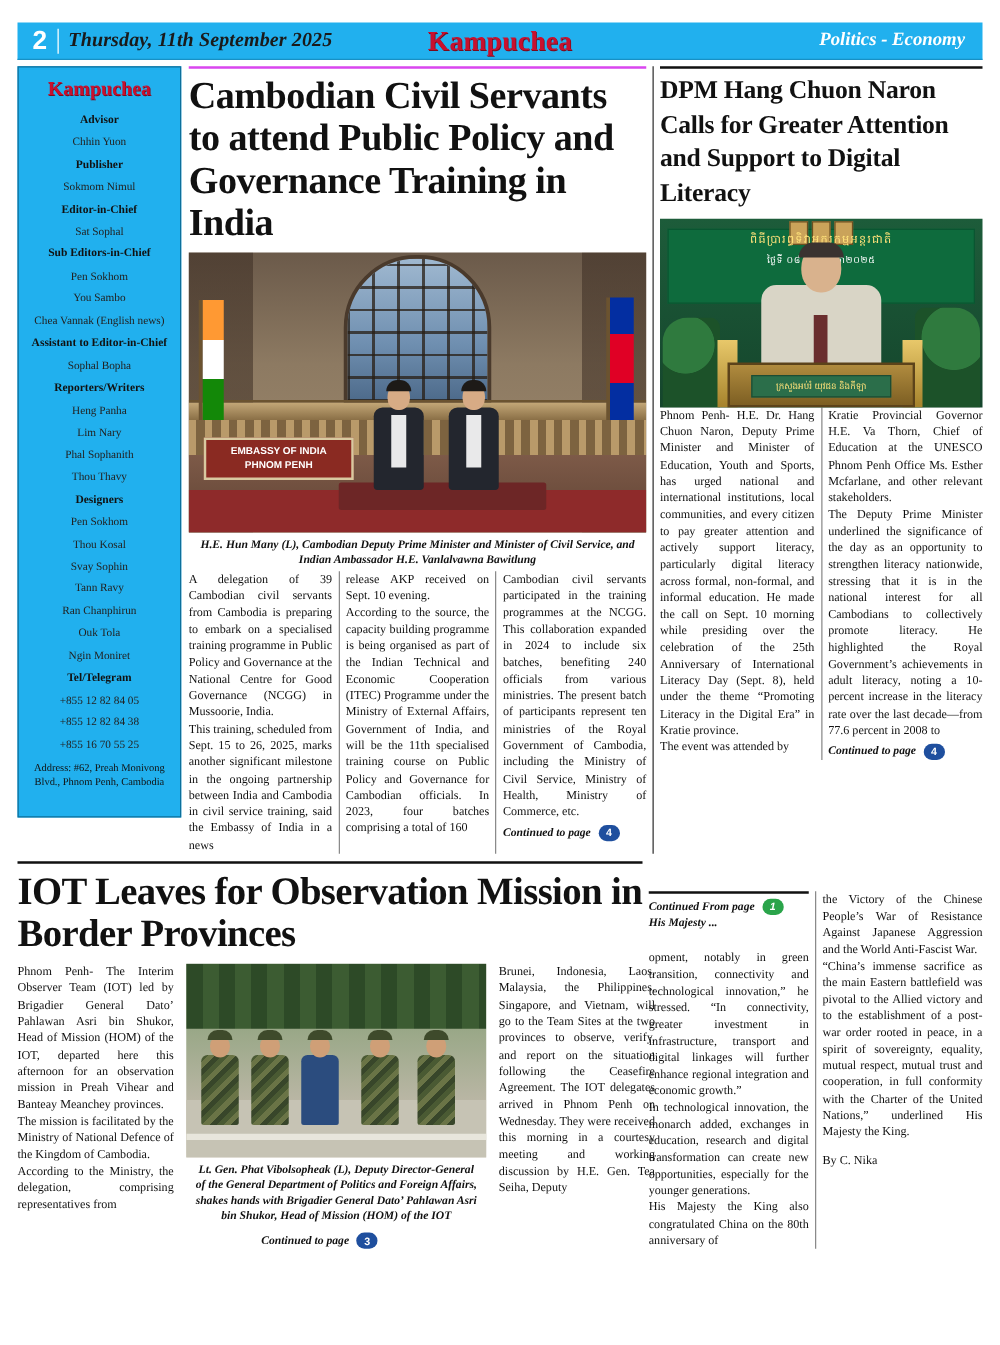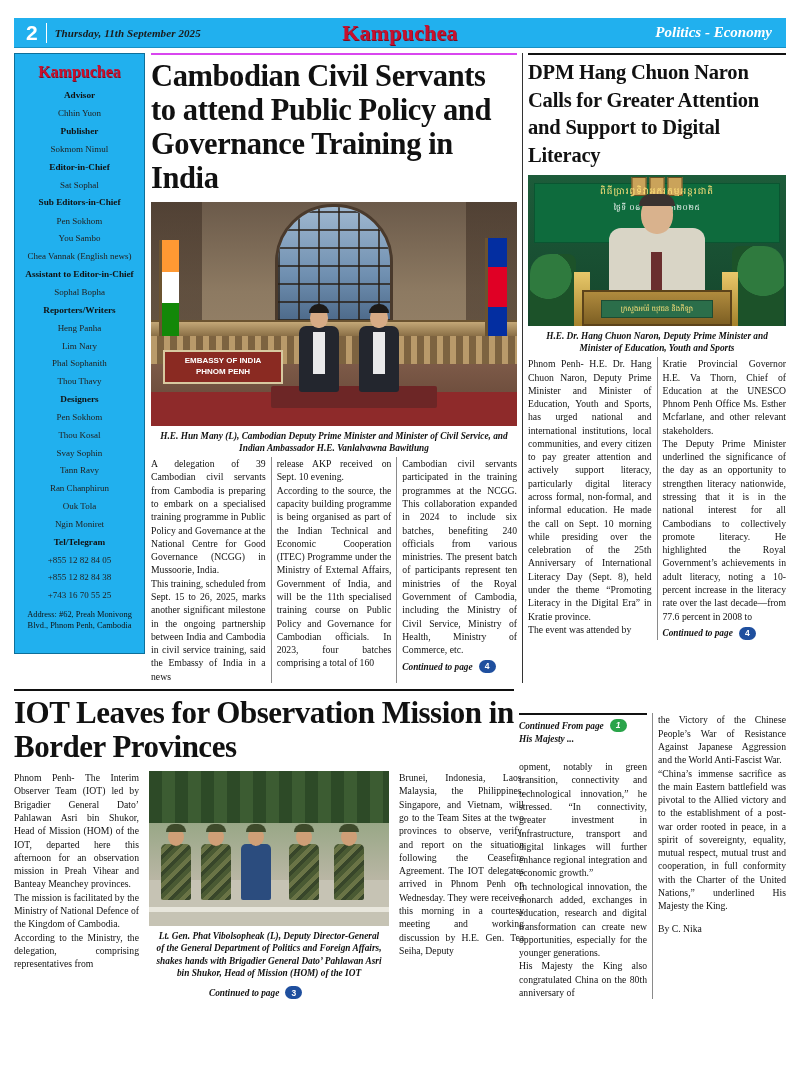--- a/index.html
+++ b/index.html
@@ -27,21 +27,21 @@
     font-family: "Liberation Sans", sans-serif;
     font-weight: bold;
     font-size: 21px;
     color: #ffffff;
     padding: 0 8px 0 12px;
     line-height: 1;
   }
   .mh-divider { width: 1px; height: 20px; background: #ffffff; }
   .mh-date {
     font-style: italic; font-weight: bold;
-    font-size: 11px; color: #1a1a1a;
+    font-size: 16px; color: #1a1a1a;
     padding-left: 8px;
     letter-spacing: .1px;
   }
   .mh-title {
     position: absolute; left: 0; right: 0; text-align: center;
     font-family: "Liberation Serif", serif;
     font-weight: bold; font-size: 22px;
     color: #C8102E;
     text-shadow: 0.6px 0.6px 0 #7a0a1c;
     letter-spacing: .2px;
@@ -271,21 +271,21 @@
       <div class="sb-name">Thou Kosal</div>
       <div class="sb-name">Svay Sophin</div>
       <div class="sb-name">Tann Ravy</div>
       <div class="sb-name">Ran Chanphirun</div>
       <div class="sb-name">Ouk Tola</div>
       <div class="sb-name">Ngin Moniret</div>
 
       <div class="sb-role">Tel/Telegram</div>
       <div class="sb-name">+855 12 82 84 05</div>
       <div class="sb-name">+855 12 82 84 38</div>
-      <div class="sb-name">+743 16 70 55 25</div>
+      <div class="sb-name">+855 16 70 55 25</div>
 
       <div class="sb-addr">Address: #62, Preah Monivong Blvd., Phnom Penh, Cambodia</div>
     </div>
 
     <div class="top-main">
 
       <div class="story-left">
         <div class="hl-main">Cambodian Civil Servants to attend Public Policy and Governance Training in India</div>
 
         <div class="photo photo1">
@@ -362,21 +362,20 @@
           <div class="p2-man">
             <div class="p2-body"></div>
               <div class="p2-tie"></div>
               <div class="p2-head2"></div>
               <div class="p2-hair2"></div>
           </div>
           <div class="p2-podium"></div>
           <div class="p2-plaque">ក្រសួងអប់រំ យុវជន និងកីឡា</div>
         </div>
 
-        <div class="caption">H.E. Dr. Hang Chuon Naron, Deputy Prime Minister and Minister of Education, Youth and Sports</div>
 
         <div class="cols">
           <div class="col" style="flex:1;">
             <p style="white-space:pre-line;">Phnom Penh- H.E. Dr. Hang Chuon Naron, Deputy Prime Minister and Minister of Education, Youth and Sports, has urged national and international institutions, local communities, and every citizen to pay greater attention and actively support literacy, particularly digital literacy across formal, non-formal, and informal education. He made the call on Sept. 10 morning while presiding over the celebration of the 25th Anniversary of International Literacy Day (Sept. 8), held under the theme “Promoting Literacy in the Digital Era” in Kratie province.
 The event was attended by</p>
           </div>
           <div class="c-sep"></div>
           <div class="col" style="flex:1;">
             <p style="white-space:pre-line;">Kratie Provincial Governor H.E. Va Thorn, Chief of Education at the UNESCO Phnom Penh Office Ms. Esther Mcfarlane, and other relevant stakeholders.
 The Deputy Prime Minister underlined the significance of the day as an opportunity to strengthen literacy nationwide, stressing that it is in the national interest for all Cambodians to collectively promote literacy. He highlighted the Royal Government’s achievements in adult literacy, noting a 10-percent increase in the literacy rate over the last decade—from 77.6 percent in 2008 to</p>

